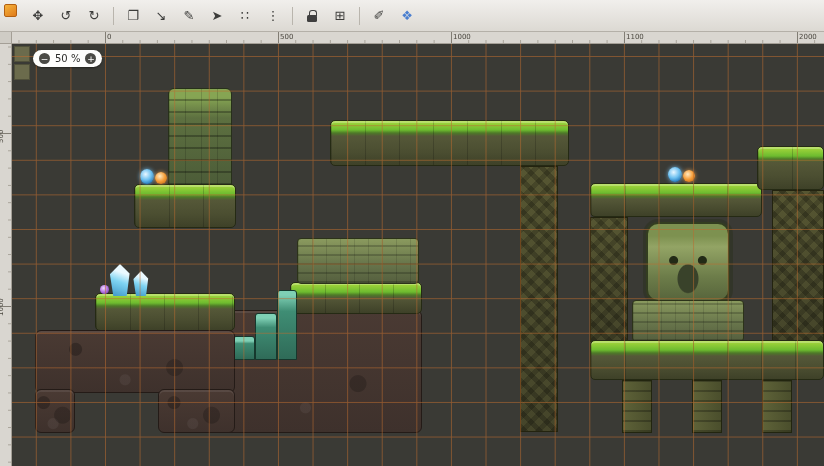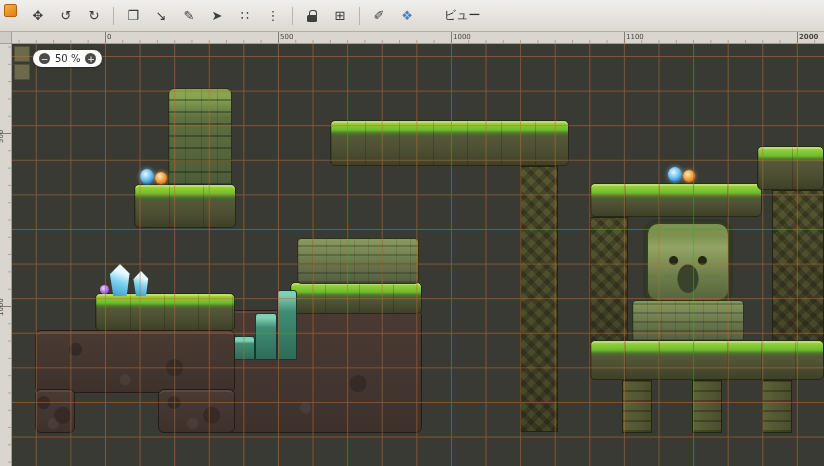--- a/index.html
+++ b/index.html
@@ -156,30 +156,29 @@
           <span class="tglyph">⊞</span>
         </button>
         <span class="tsep"></span>
         <button class="tool">
           <span class="tglyph">✐</span>
         </button>
         <button class="tool">
           <span class="tglyph" style="color: rgb(74, 127, 208);">❖</span>
         </button>
       </div>
-    <button class="view-btn">ビュー</button>
   </div>
 
   <div class="corner"></div>
   <div class="ruler-h">
       <span class="rlabel" style="left: 93px;">0</span>
       <span class="rlabel" style="left: 266px;">500</span>
       <span class="rlabel" style="left: 439px;">1000</span>
       <span class="rlabel" style="left: 612px;">1100</span>
-      <span class="rlabel" style="left: 785px; font-weight: bold;">2000</span>
+      <span class="rlabel" style="left: 785px;">2000</span>
     </div>
   <div class="ruler-v">
       <span class="rlabel-v" style="top: 90px;">500</span>
       <span class="rlabel-v" style="top: 263px;">1000</span>
     </div>
 
   <div class="canvas" style="background: rgb(58, 58, 53);">
     <div class="objects">
         <div class="obj marker" style="left: 2px; top: 2px; width: 16px; height: 16px;"></div>
         <div class="obj marker" style="left: 2px; top: 20px; width: 16px; height: 16px;"></div>

